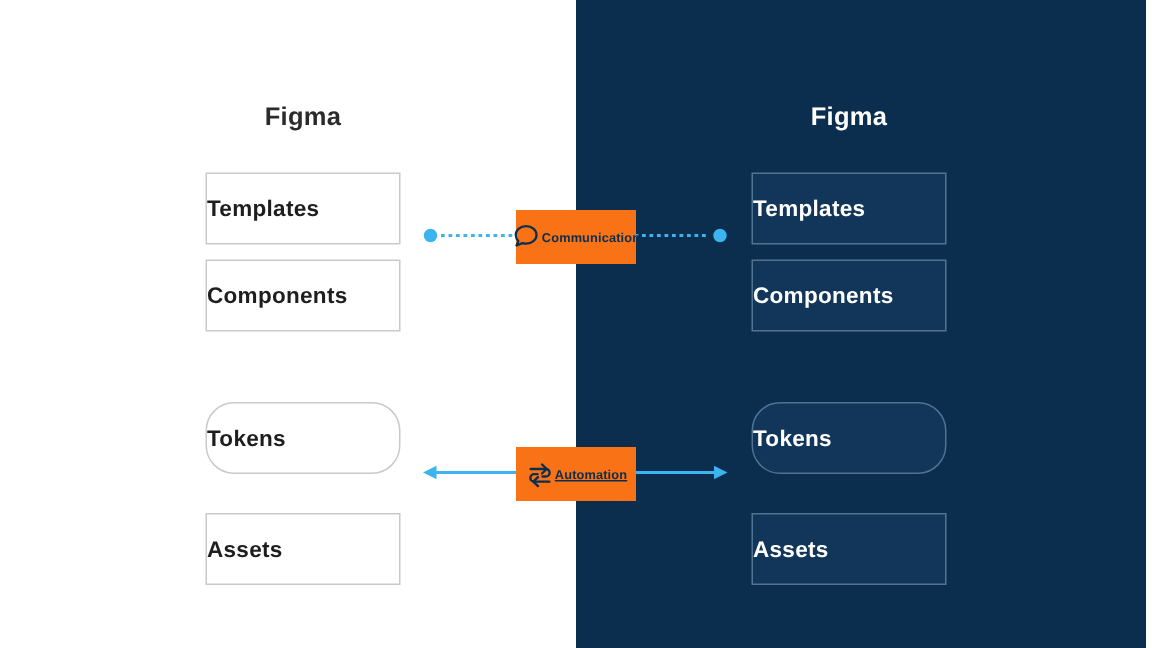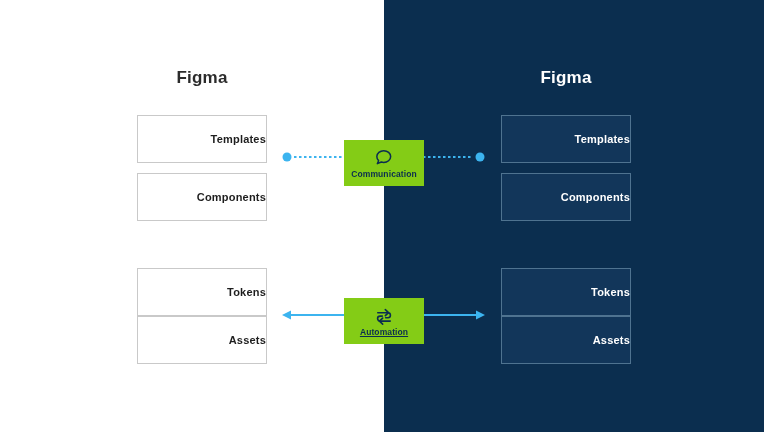--- a/index.html
+++ b/index.html
@@ -58,64 +58,64 @@
   }
 
   
   .box {
     position: absolute;
     width: 130px;
     height: 48px;
     box-sizing: border-box;
     display: flex;
     align-items: center;
-    justify-content: flex-end;
-    font-size: 11px;
+    justify-content: flex-start;
+    font-size: 15px;
     font-weight: bold;
     letter-spacing: 0.2px;
   }
   .box-left {
     border: 1px solid #c9c9c9;
     background: #ffffff;
     color: #1e1e1e;
     left: 137px;
   }
   .box-right {
     border: 1px solid #4f7390;
     background: #123css;
     background: #12365a;
     color: #ffffff;
     left: 501px;
   }
   .row-1 { top: 115px; }
   .row-2 { top: 173px; }
-  .row-3 { top: 268px; }
-  .row-4 { top: 316px; }
+  .row-3 { top: 268px; border-radius: 19px; }
+  .row-4 { top: 342px; }
 
   
   .conn {
     position: absolute;
     height: 20px;
   }
   .conn svg { display: block; }
 
   .conn-comm-left  { left: 282px; top: 147px; width: 62px; }
   .conn-comm-right { left: 423px; top: 147px; width: 62px; }
   .conn-auto-left  { left: 282px; top: 305px; width: 62px; }
   .conn-auto-right { left: 423px; top: 305px; width: 62px; }
 
   
   .badge {
     position: absolute;
     width: 80px;
     box-sizing: border-box;
-    background: #84cc16;
+    background: #f97316;
     color: #0b2e4f;
     display: flex;
-    flex-direction: column;
+    flex-direction: row;
     align-items: center;
     justify-content: center;
     padding: 7px 2px 7px 2px;
   }
   .badge-comm { left: 344px; top: 140px; }
   .badge-auto { left: 344px; top: 298px; text-decoration: underline; }
   .badge-icon {
     width: 20px;
     height: 20px;
     display: block;

